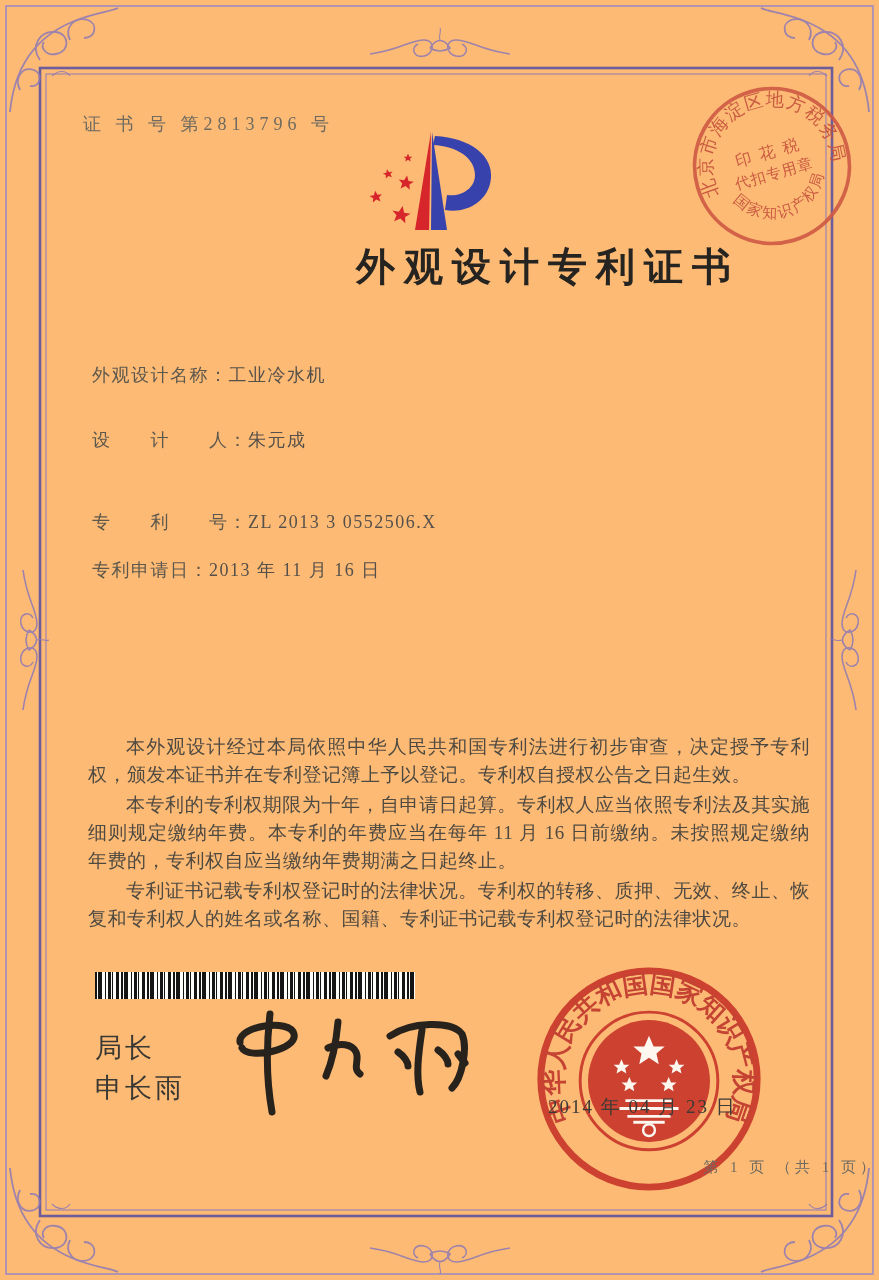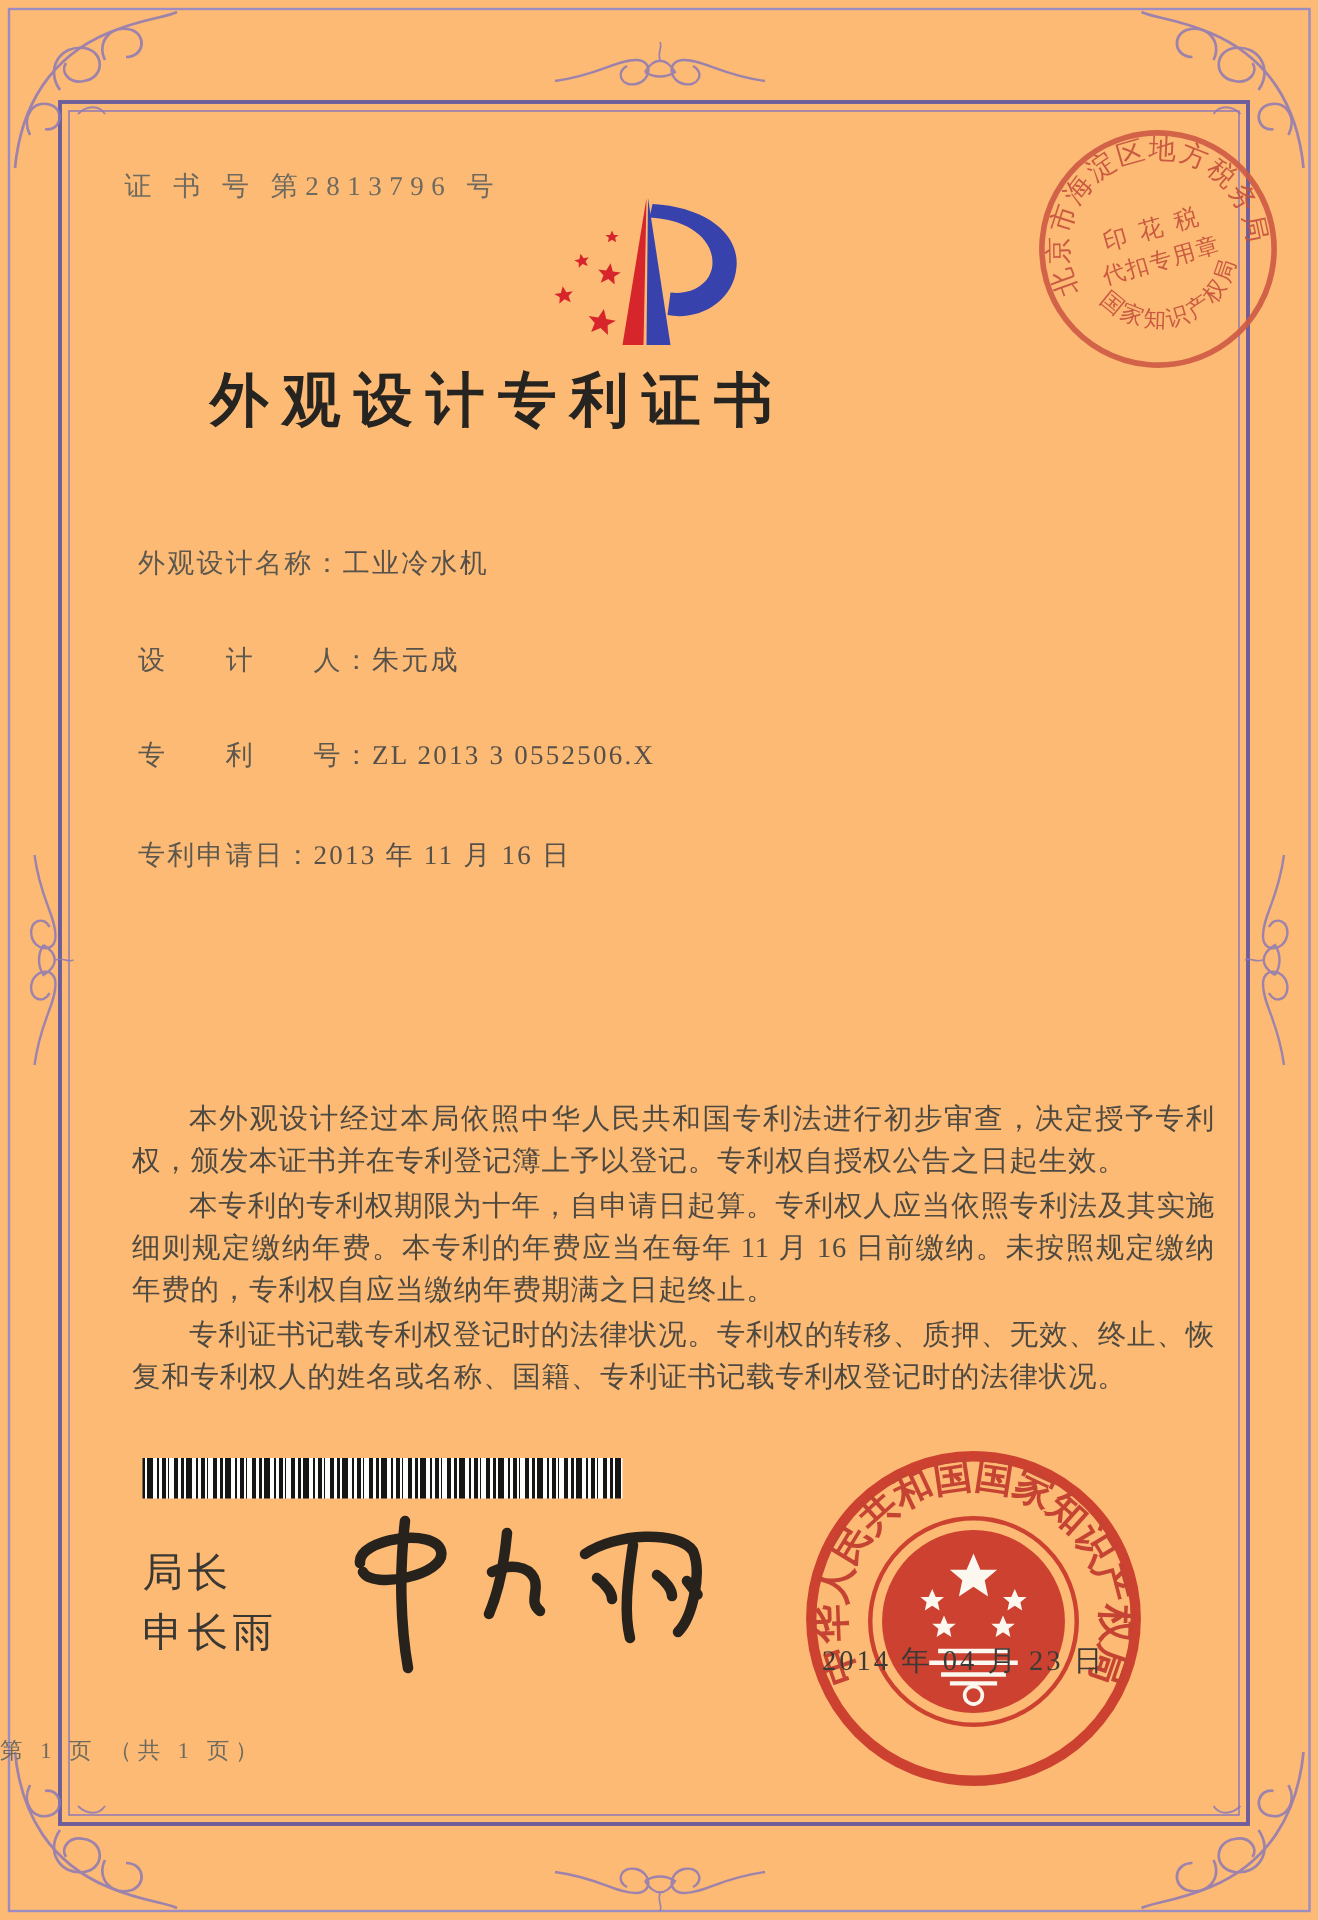--- a/index.html
+++ b/index.html
@@ -4,37 +4,37 @@
 <style>
   html,body{margin:0;padding:0;background:#e8e8e8;}
   .page{
     position:relative;width:879px;height:1280px;margin:0 auto;
     background:#fdba74;overflow:hidden;
     font-family:"Liberation Serif","DejaVu Serif",serif;
     color:#4f4a41;
   }
   .abs{position:absolute;}
   .cert-no{left:83px;top:112px;font-size:18px;letter-spacing:5px;color:#6e6a60;}
-  .title{left:140px;top:240px;width:600px;text-align:left;font-size:39px;
+  .title{left:140px;top:240px;width:600px;text-align:right;font-size:39px;
          letter-spacing:9px;color:#262420;font-weight:600;}
   .field{left:92px;width:640px;font-size:18px;color:#5d584e;letter-spacing:1.5px;white-space:nowrap;}
   .field .lab{color:#5d584e;}
   .field .val{color:#55504a;}
   .paras{left:88px;top:733px;width:722px;font-size:19px;line-height:28px;
          color:#4f4a41;text-align:justify;letter-spacing:0.5px;}
   .paras p{margin:0 0 2px 0;text-indent:2em;}
   .barcode{left:95px;top:972px;width:320px;height:27px;
     background:repeating-linear-gradient(90deg,
       #151515 0 2px,#fdfdfa 2px 3px,#151515 3px 7px,#fdfdfa 7px 10px,
       #151515 10px 11px,#fdfdfa 11px 13px,#151515 13px 16px,#fdfdfa 16px 17px,
       #151515 17px 18px,#fdfdfa 18px 21px,#151515 21px 24px,#fdfdfa 24px 26px);
   }
   .sig-block{left:95px;top:1028px;font-family:"Liberation Sans","DejaVu Sans",sans-serif;
              font-size:27px;color:#3a3833;letter-spacing:3px;line-height:40px;}
-  .footer{left:0;top:1158px;width:879px;text-align:left;font-size:15px;
+  .footer{left:0;top:1158px;width:879px;text-align:right;font-size:15px;
           letter-spacing:4px;color:#6e6a60;}
   .seal-date{left:548px;top:1094px;width:210px;font-size:19px;letter-spacing:2px;
              color:#3c3a36;white-space:nowrap;}
   svg{display:block;}
 </style>
 </head>
 <body>
 
 <div class="page">
 
@@ -100,21 +100,21 @@
       <text x="80" y="92" text-anchor="middle" font-size="14" fill="#c4503c" letter-spacing="1" font-family="'Liberation Serif',serif">代扣专用章</text>
     </g>
   </svg>
 
   <div class="abs field" style="top:363px">
     <span class="lab">外观设计名称：</span><span class="val">工业冷水机</span>
   </div>
   <div class="abs field" style="top:428px">
     <span class="lab">设　　计　　人：</span><span class="val">朱元成</span>
   </div>
-  <div class="abs field" style="top:491px">
+  <div class="abs field" style="top:510px">
     <span class="lab">专　　利　　号：</span><span class="val">ZL 2013 3 0552506.X</span>
   </div>
   <div class="abs field" style="top:558px">
     <span class="lab">专利申请日：</span><span class="val">2013 年 11 月 16 日</span>
   </div>
 
   <div class="abs paras">
     <p>本外观设计经过本局依照中华人民共和国专利法进行初步审查，决定授予专利权，颁发本证书并在专利登记簿上予以登记。专利权自授权公告之日起生效。</p>
     <p>本专利的专利权期限为十年，自申请日起算。专利权人应当依照专利法及其实施细则规定缴纳年费。本专利的年费应当在每年 11 月 16 日前缴纳。未按照规定缴纳年费的，专利权自应当缴纳年费期满之日起终止。</p>
     <p>专利证书记载专利权登记时的法律状况。专利权的转移、质押、无效、终止、恢复和专利权人的姓名或名称、国籍、专利证书记载专利权登记时的法律状况。</p>

